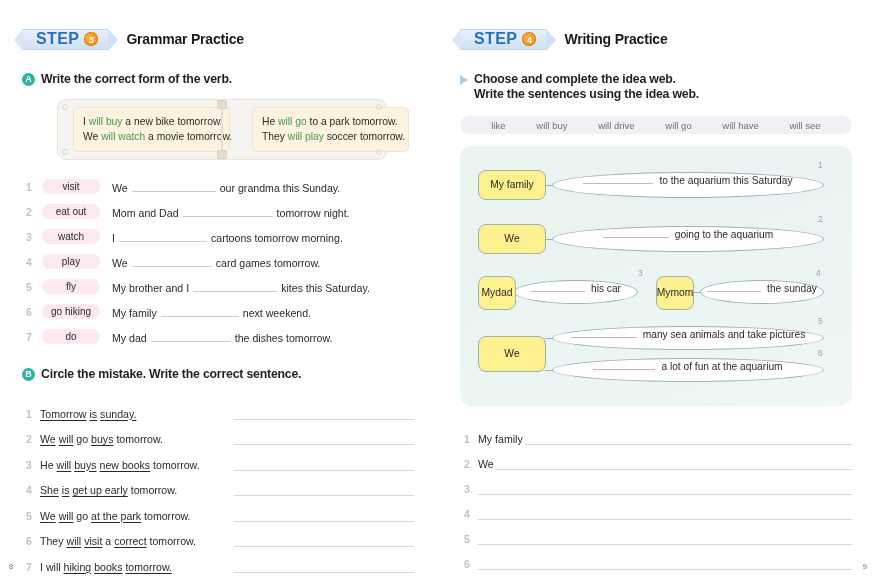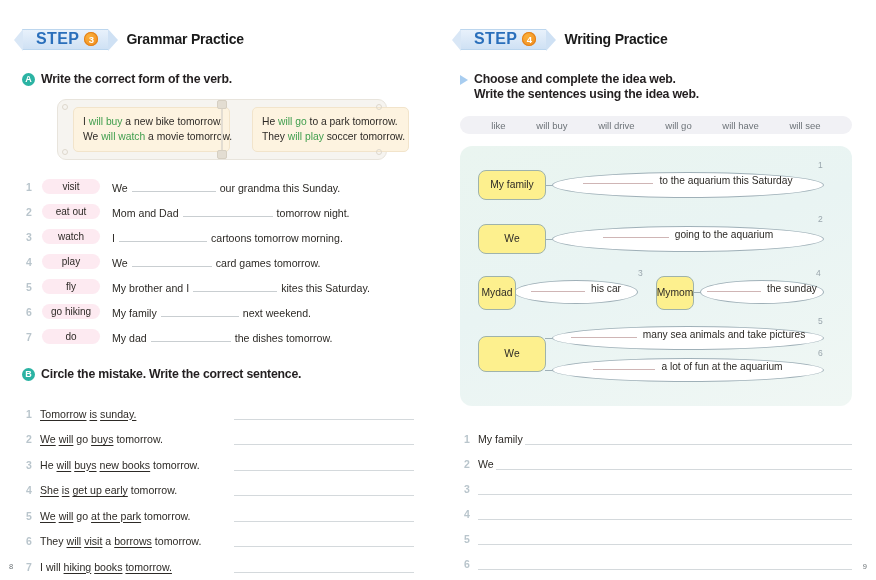--- a/index.html
+++ b/index.html
@@ -304,21 +304,21 @@
           <div class="bSent"><span class="u">She</span><span> </span><span class="u">is</span><span> </span><span class="u">get up early</span><span> tomorrow.</span></div>
           <div class="bLine"></div>
         </div>
         <div class="bRow">
           <div class="bNum">5</div>
           <div class="bSent"><span class="u">We</span><span> </span><span class="u">will</span><span> go </span><span class="u">at the park</span><span> tomorrow.</span></div>
           <div class="bLine"></div>
         </div>
         <div class="bRow">
           <div class="bNum">6</div>
-          <div class="bSent"><span>They </span><span class="u">will</span><span> </span><span class="u">visit</span><span> a </span><span class="u">borrows</span><span> tomorrow.</span></div>
+          <div class="bSent"><span>They </span><span class="u">will</span><span> </span><span class="u">visit</span><span> a </span><span class="u">correct</span><span> tomorrow.</span></div>
           <div class="bLine"></div>
         </div>
         <div class="bRow">
           <div class="bNum">7</div>
           <div class="bSent"><span>I will </span><span class="u">hiking</span><span> </span><span class="u">books</span><span> </span><span class="u">tomorrow.</span></div>
           <div class="bLine"></div>
         </div>
       </div>
 
     <div class="pgnum pg-left">8</div>

